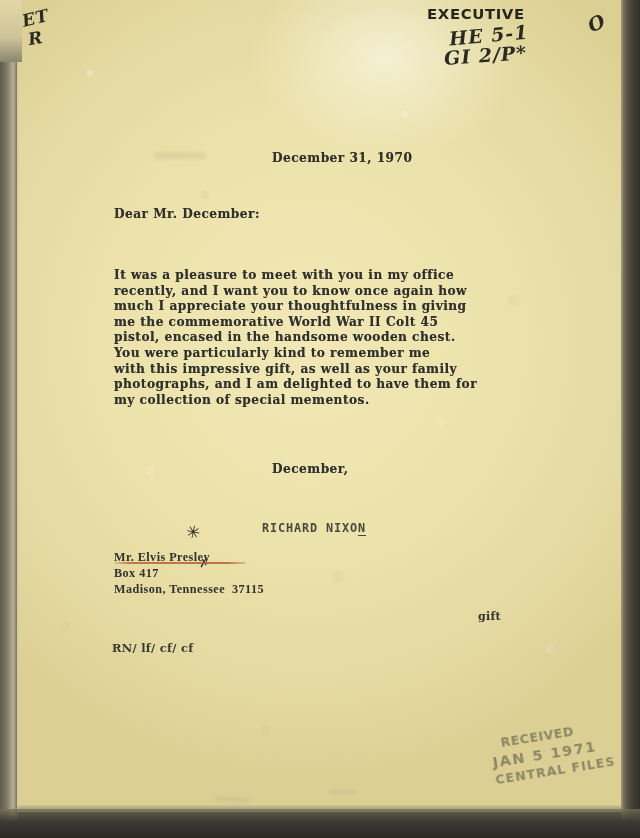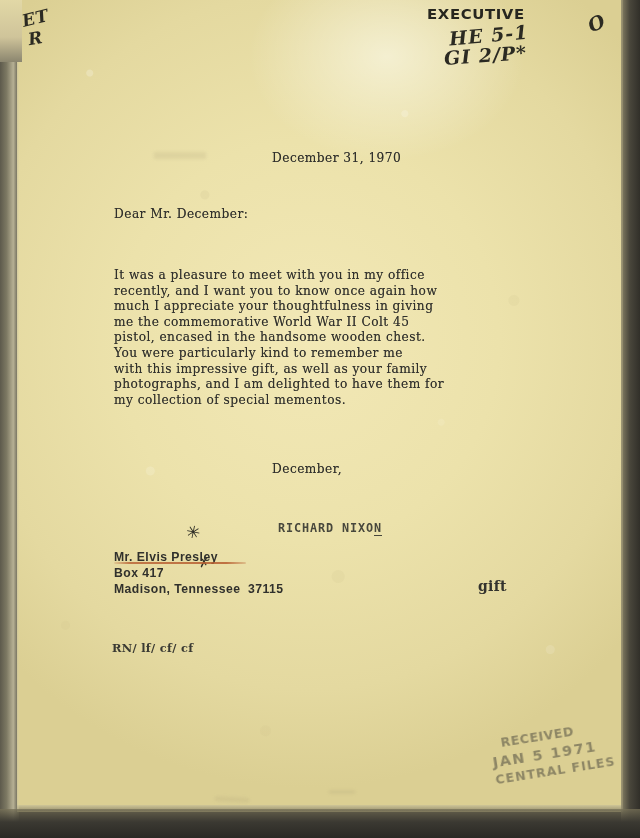--- a/index.html
+++ b/index.html
@@ -84,21 +84,21 @@
     position: absolute;
     left: 17px; top: 805px;
     width: 606px; height: 6px;
     background: linear-gradient(to bottom, rgba(205,196,152,.9), rgba(140,134,104,.85));
   }
 
   
   .tw {
     position: absolute;
     font-family: "DejaVu Serif", "Liberation Serif", serif;
-    font-weight: 400;
+    font-weight: 700;
     color: #30302c;
     letter-spacing: .45px;
     line-height: 15.6px;
     font-size: 12.2px;
     white-space: pre;
     text-shadow: 0 0 .6px rgba(48,48,44,.55);
   }
   #date      { left: 272px; top: 151px; }
   #salutation{ left: 114px; top: 207px; }
   #para1     { left: 114px; top: 268px; }
@@ -109,51 +109,50 @@
   #signer {
     position: absolute;
     left: 262px; top: 521px;
     font-family: "DejaVu Sans Mono", "Liberation Mono", monospace;
     font-size: 11.8px;
     font-weight: 700;
     letter-spacing: .9px;
     color: #3a3a33;
     white-space: pre;
     opacity: .92;
-    margin-left: 16px;
   }
   #signer .u { border-bottom: 1.6px solid #3a3a33; padding-bottom: 0px; }
 
   #addressee {
     position: absolute;
     left: 114px; top: 549px;
-    font-family: Liberation Sans, sans-serif;
+    font-family: Liberation Serif, serif;
     font-weight: 700;
     font-size: 12.2px;
     letter-spacing: .45px;
     line-height: 16.2px;
     color: #30302c;
     white-space: pre;
   }
   #notation {
     position: absolute;
     left: 112px; top: 641px;
     font-family: "DejaVu Serif", "Liberation Serif", serif;
     font-weight: 700;
     font-size: 11.4px;
     letter-spacing: .3px;
     color: #3a3a33;
     white-space: pre;
   }
   #gift {
     position: absolute;
-    left: 478px; top: 578px;
-    font-family: "DejaVu Serif", "Liberation Serif", serif;
-    font-weight: 700;
-    font-size: 14px;
+    left: 478px; top: 610px;
+    font-family: "DejaVu Serif", "Liberation Serif", serif;
+    font-weight: 700;
+    font-size: 11px;
     letter-spacing: .3px;
     color: #33332e;
   }
 
   
   #name-underline {
     position: absolute;
     left: 114px; top: 562px;
     width: 132px; height: 2px;
     background: linear-gradient(to right, rgba(183,94,48,.15), rgba(183,94,48,.80) 12%, rgba(183,94,48,.85) 85%, rgba(183,94,48,.25));

